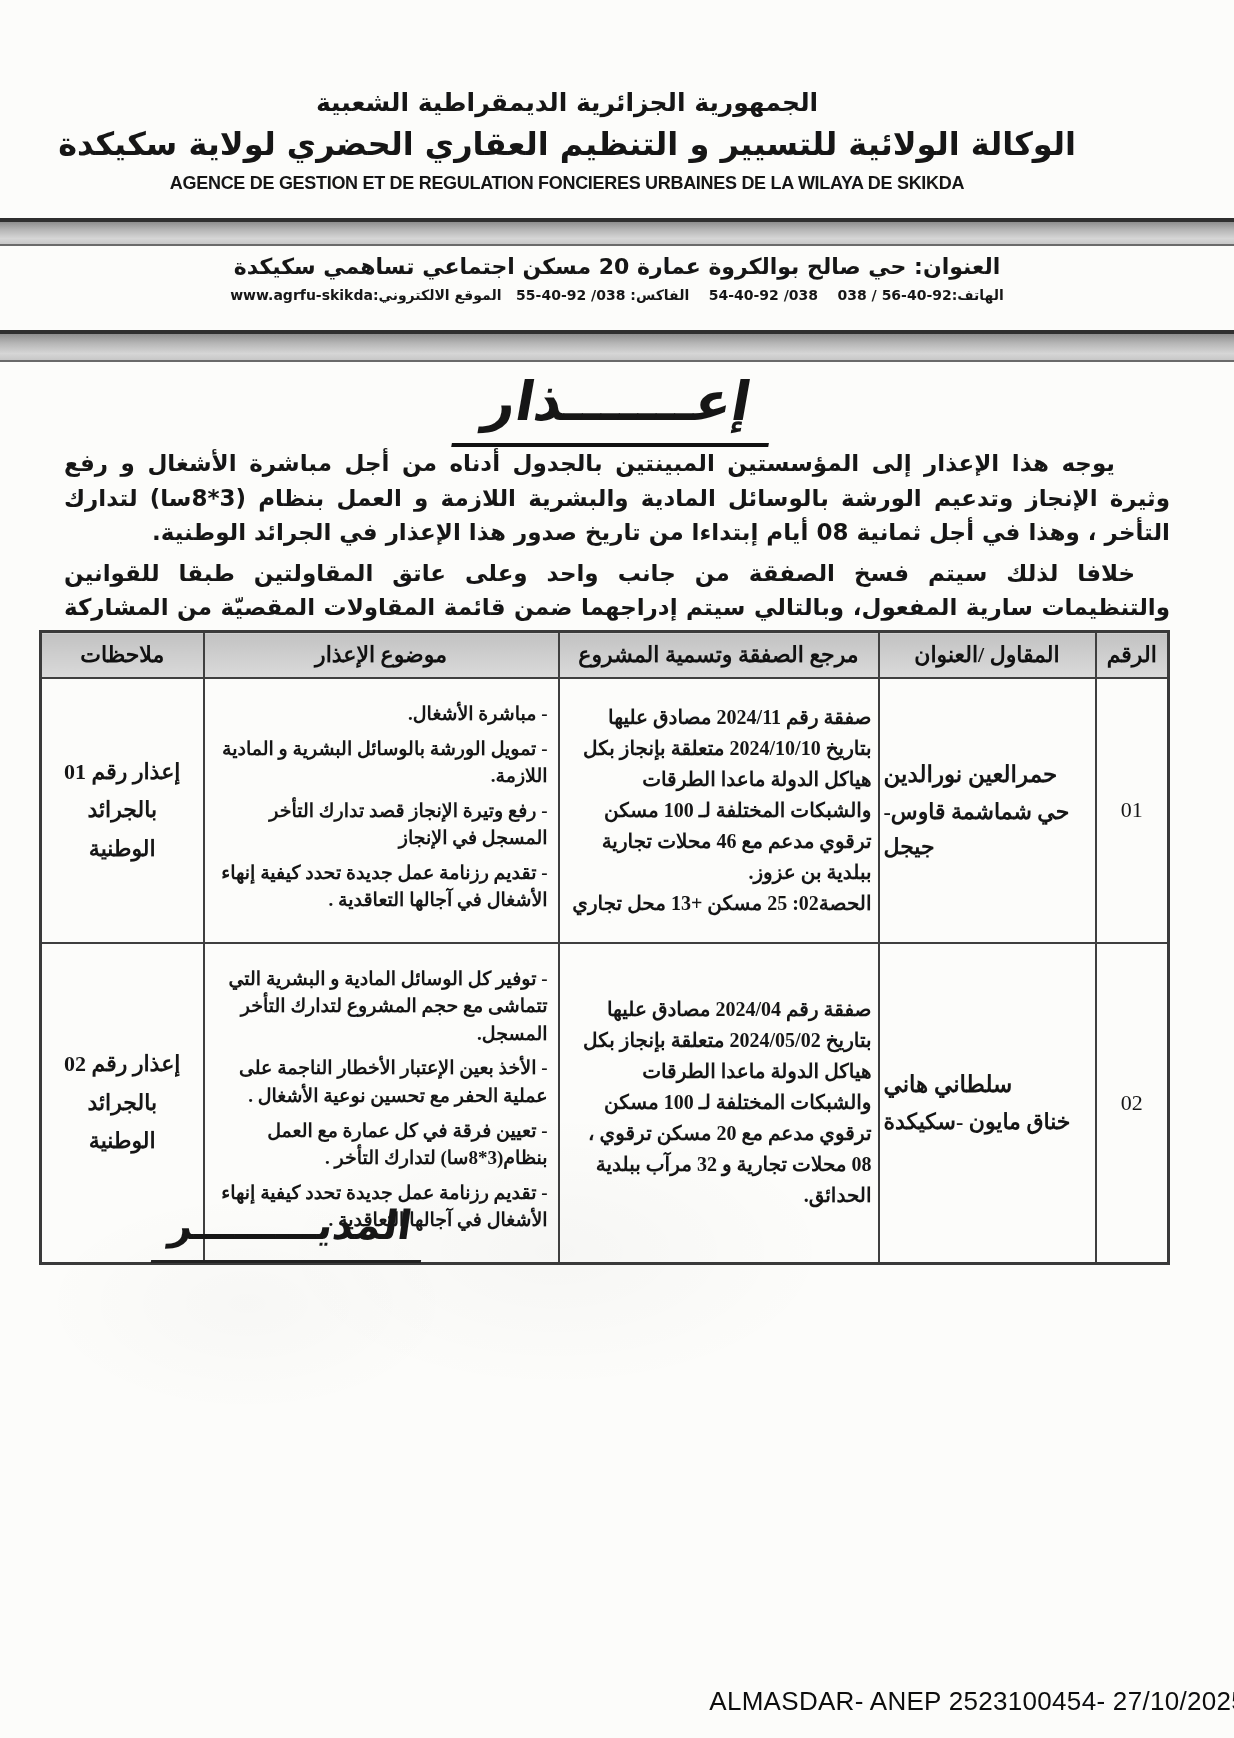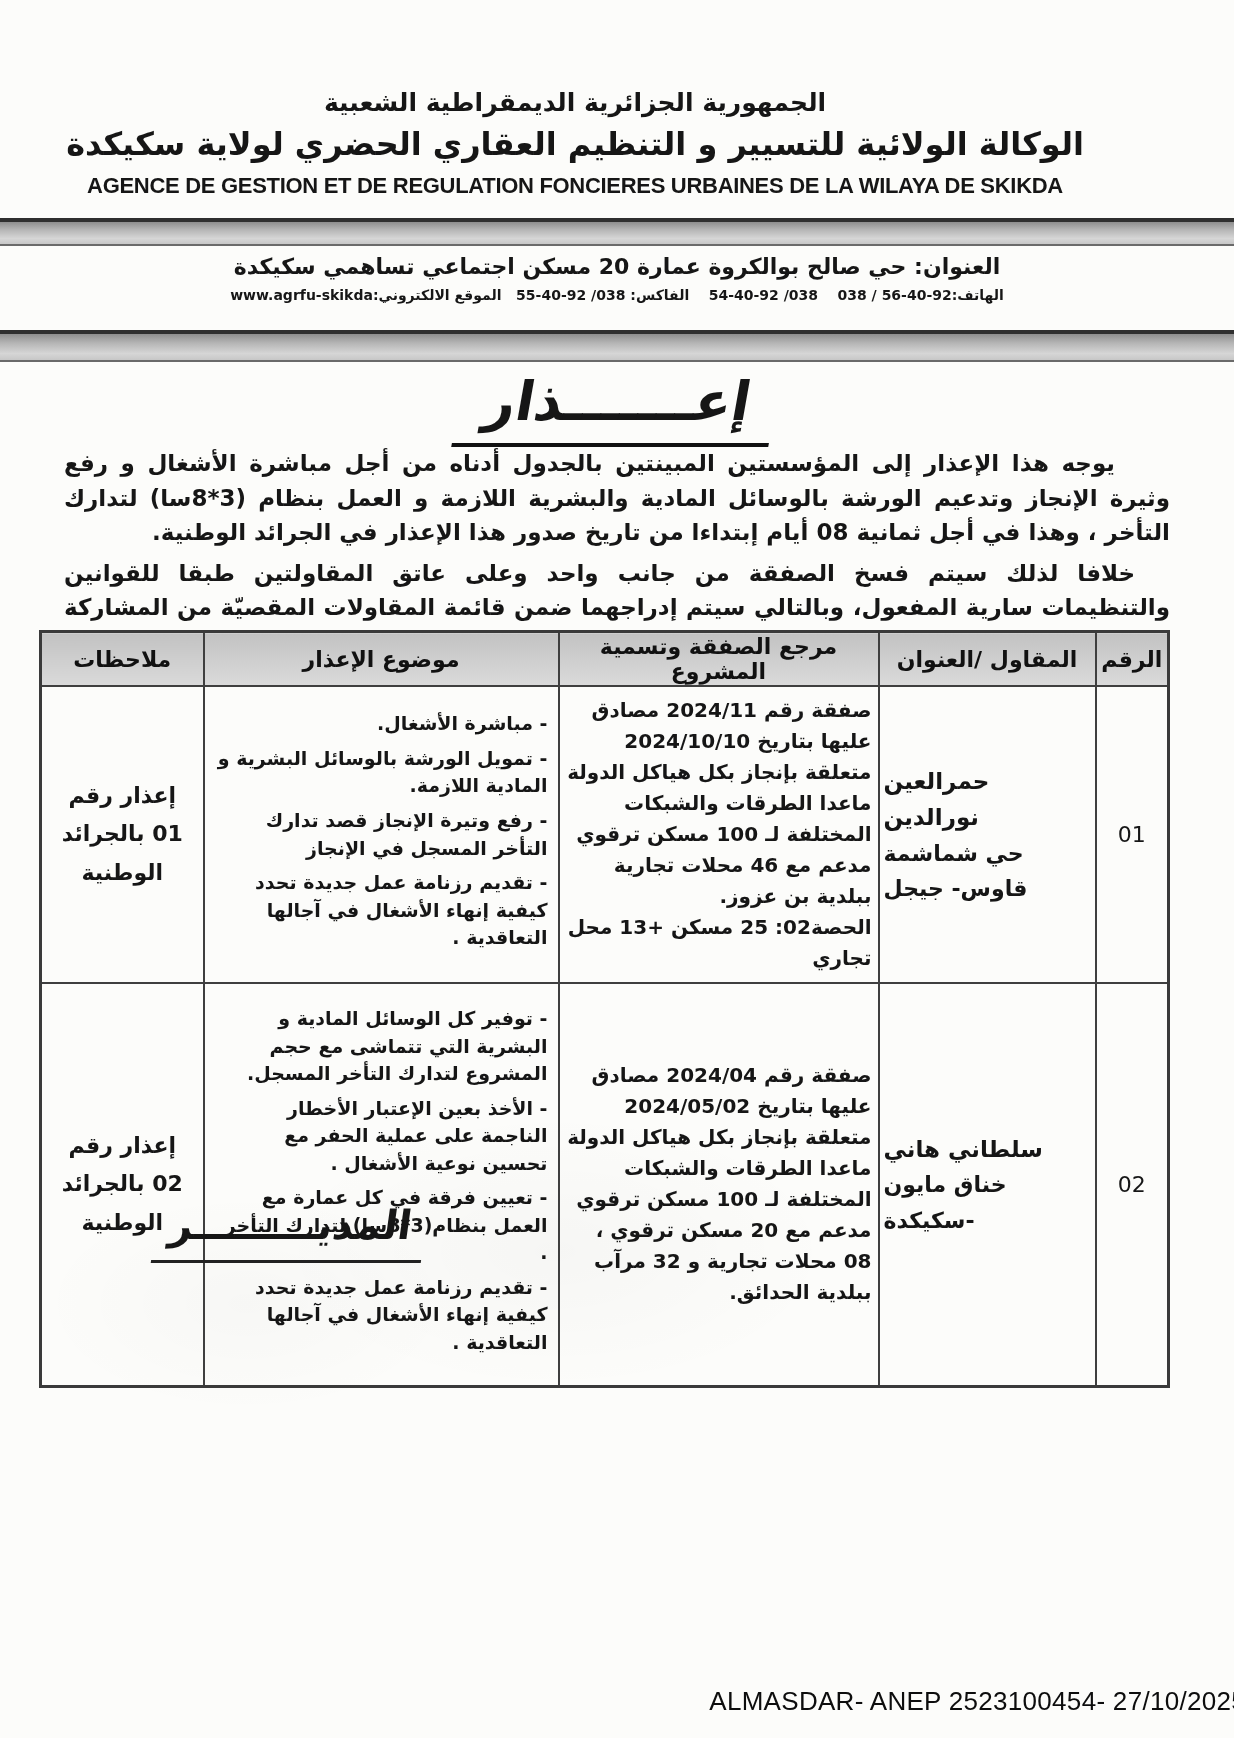--- a/index.html
+++ b/index.html
@@ -9,24 +9,24 @@
     margin:0 auto;
     background:
       radial-gradient(ellipse 400px 200px at 45% 72%, rgba(0,0,0,0.025), transparent 70%),
       radial-gradient(ellipse 300px 160px at 20% 75%, rgba(0,0,0,0.02), transparent 70%),
       #fcfcfa;
     overflow:hidden;
     color:#161616;
     font-family:"DejaVu Sans", sans-serif;
   }
   
-  .doc-header{position:absolute;top:88px;left:16px;width:1118px;text-align:center;}
+  .doc-header{position:absolute;top:88px;left:8px;width:1118px;text-align:center;}
   .h-ar1{font-size:25px;font-weight:700;margin-bottom:8px;}
   .h-ar2{font-size:32px;font-weight:700;margin-bottom:10px;letter-spacing:-0.5px;}
-  .h-fr{font-size:22px;font-weight:700;font-family:"Liberation Sans", sans-serif;letter-spacing:-0.3px;}
+  .h-fr{font-size:18px;font-weight:700;font-family:"Liberation Sans", sans-serif;letter-spacing:-0.3px;}
   .logo{position:absolute;top:84px;right:116px;width:150px;text-align:center;}
   .logo svg{display:block;margin:0 auto;}
   .logo-acronym{font-family:"DejaVu Serif", serif;font-style:italic;font-weight:700;font-size:16px;letter-spacing:3px;color:#2c2c2c;margin-top:-4px;}
   .logo-city{font-family:"DejaVu Serif", serif;font-style:italic;font-weight:700;font-size:9px;letter-spacing:2px;color:#2c2c2c;}
   
   .scan-bar{
     position:absolute;left:0;width:1234px;
     background:linear-gradient(180deg,#8e8e8e 0%,#b5b5b5 35%,#d6d6d6 75%,#c7c7c7 100%);
     border-top:4px solid #2f2f2f;border-bottom:2px solid #6a6a6a;
   }
@@ -46,21 +46,21 @@
   .body-text{position:absolute;top:446px;right:64px;left:64px;font-size:23px;font-weight:700;line-height:1.5;text-align:justify;}
   .body-text p{margin:0;}
   .p1{text-indent:55px;margin-bottom:6px !important;}
   .p2{text-indent:35px;text-align-last:center;}
   
   table.notice-table{
     position:absolute;top:630px;right:64px;width:1128px;
     border-collapse:collapse;table-layout:fixed;
     border:3px solid #3a3a3a;
   }
-  .notice-table th,.notice-table td{border:2px solid #3f3f3f;vertical-align:middle;overflow:hidden;}
+  .notice-table th,.notice-table td{border:2px solid #3f3f3f;vertical-align:middle;overflow:hidden;font-family:Liberation Serif, serif;}
   .notice-table thead th{
     height:42px;background:linear-gradient(180deg,#c2c2c2,#dadada);
     font-size:22px;font-weight:700;color:#111;
   }
   td.cell-num{text-align:center;font-size:22px;font-weight:400;}
   td.cell-contractor{text-align:left;font-size:22px;line-height:1.6;padding:4px;}
   .contractor-name{font-weight:700;font-size:23px;}
   .contractor-address{font-weight:700;}
   td.cell-reference{font-size:20px;font-weight:700;line-height:1.55;padding:8px 6px;}
   td.cell-reference p{margin:0;}

